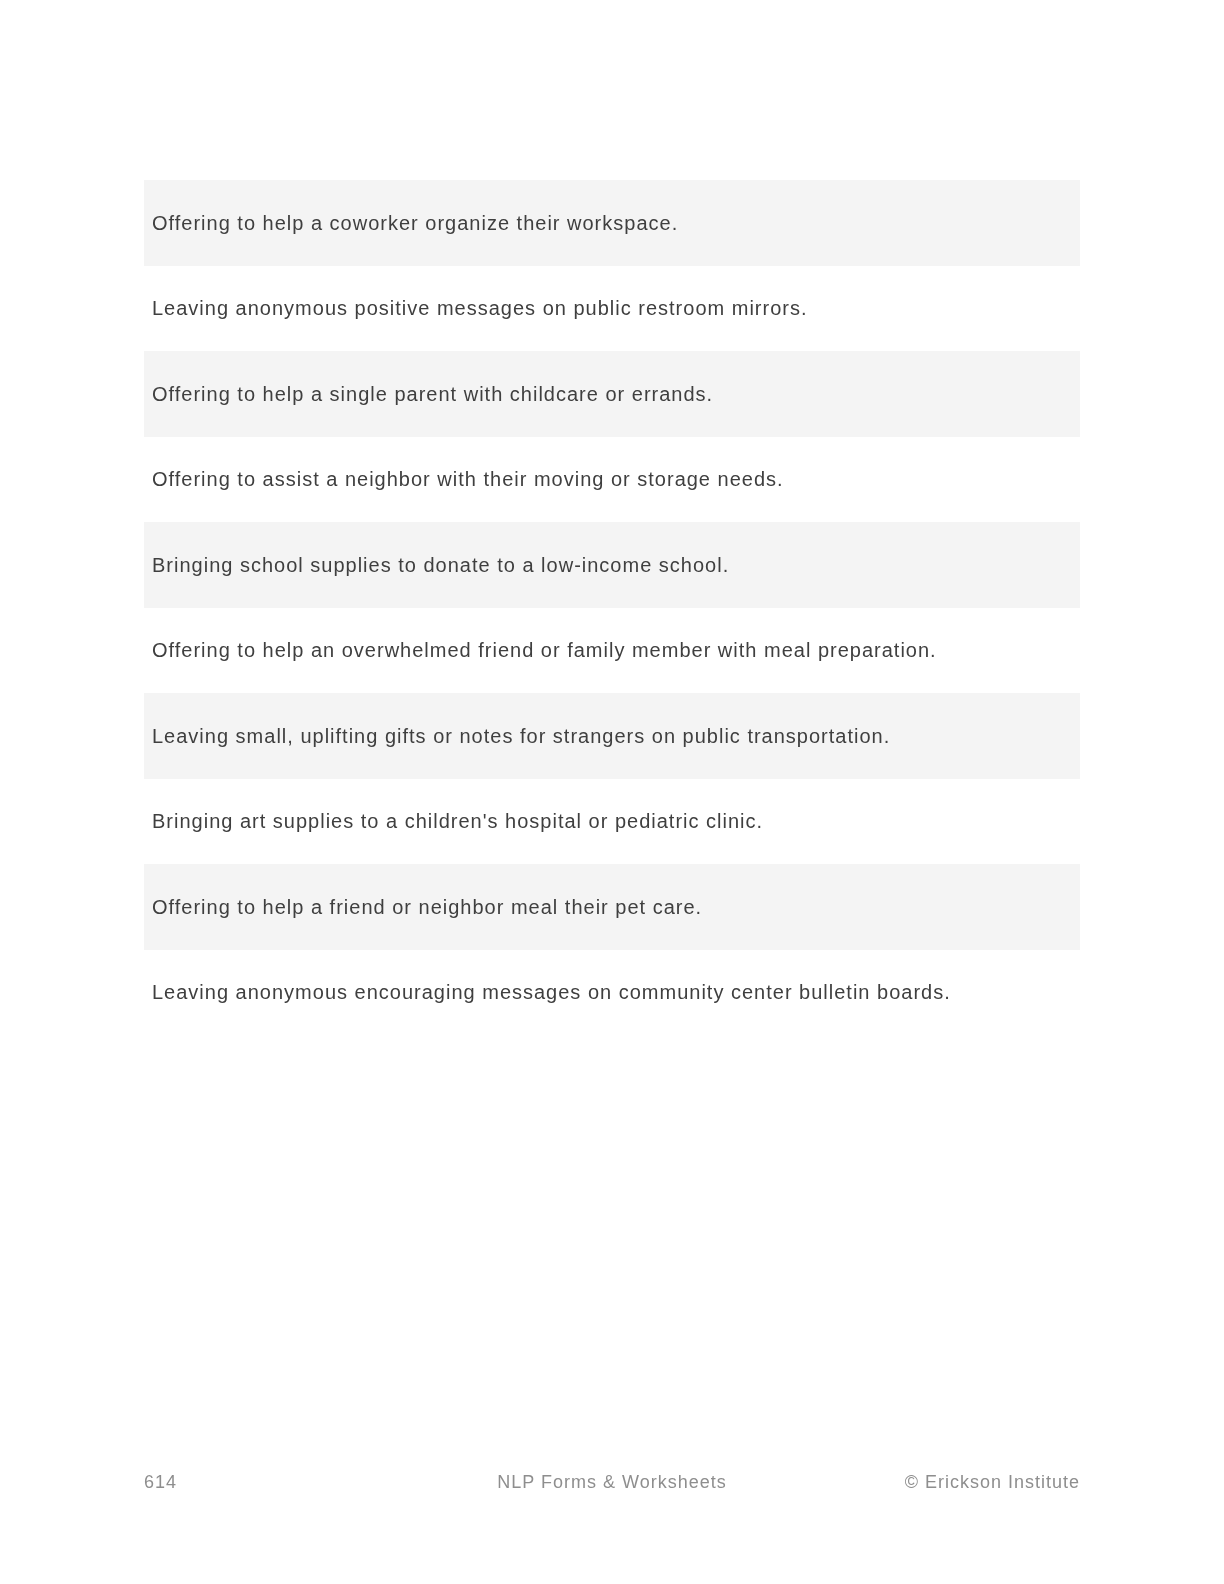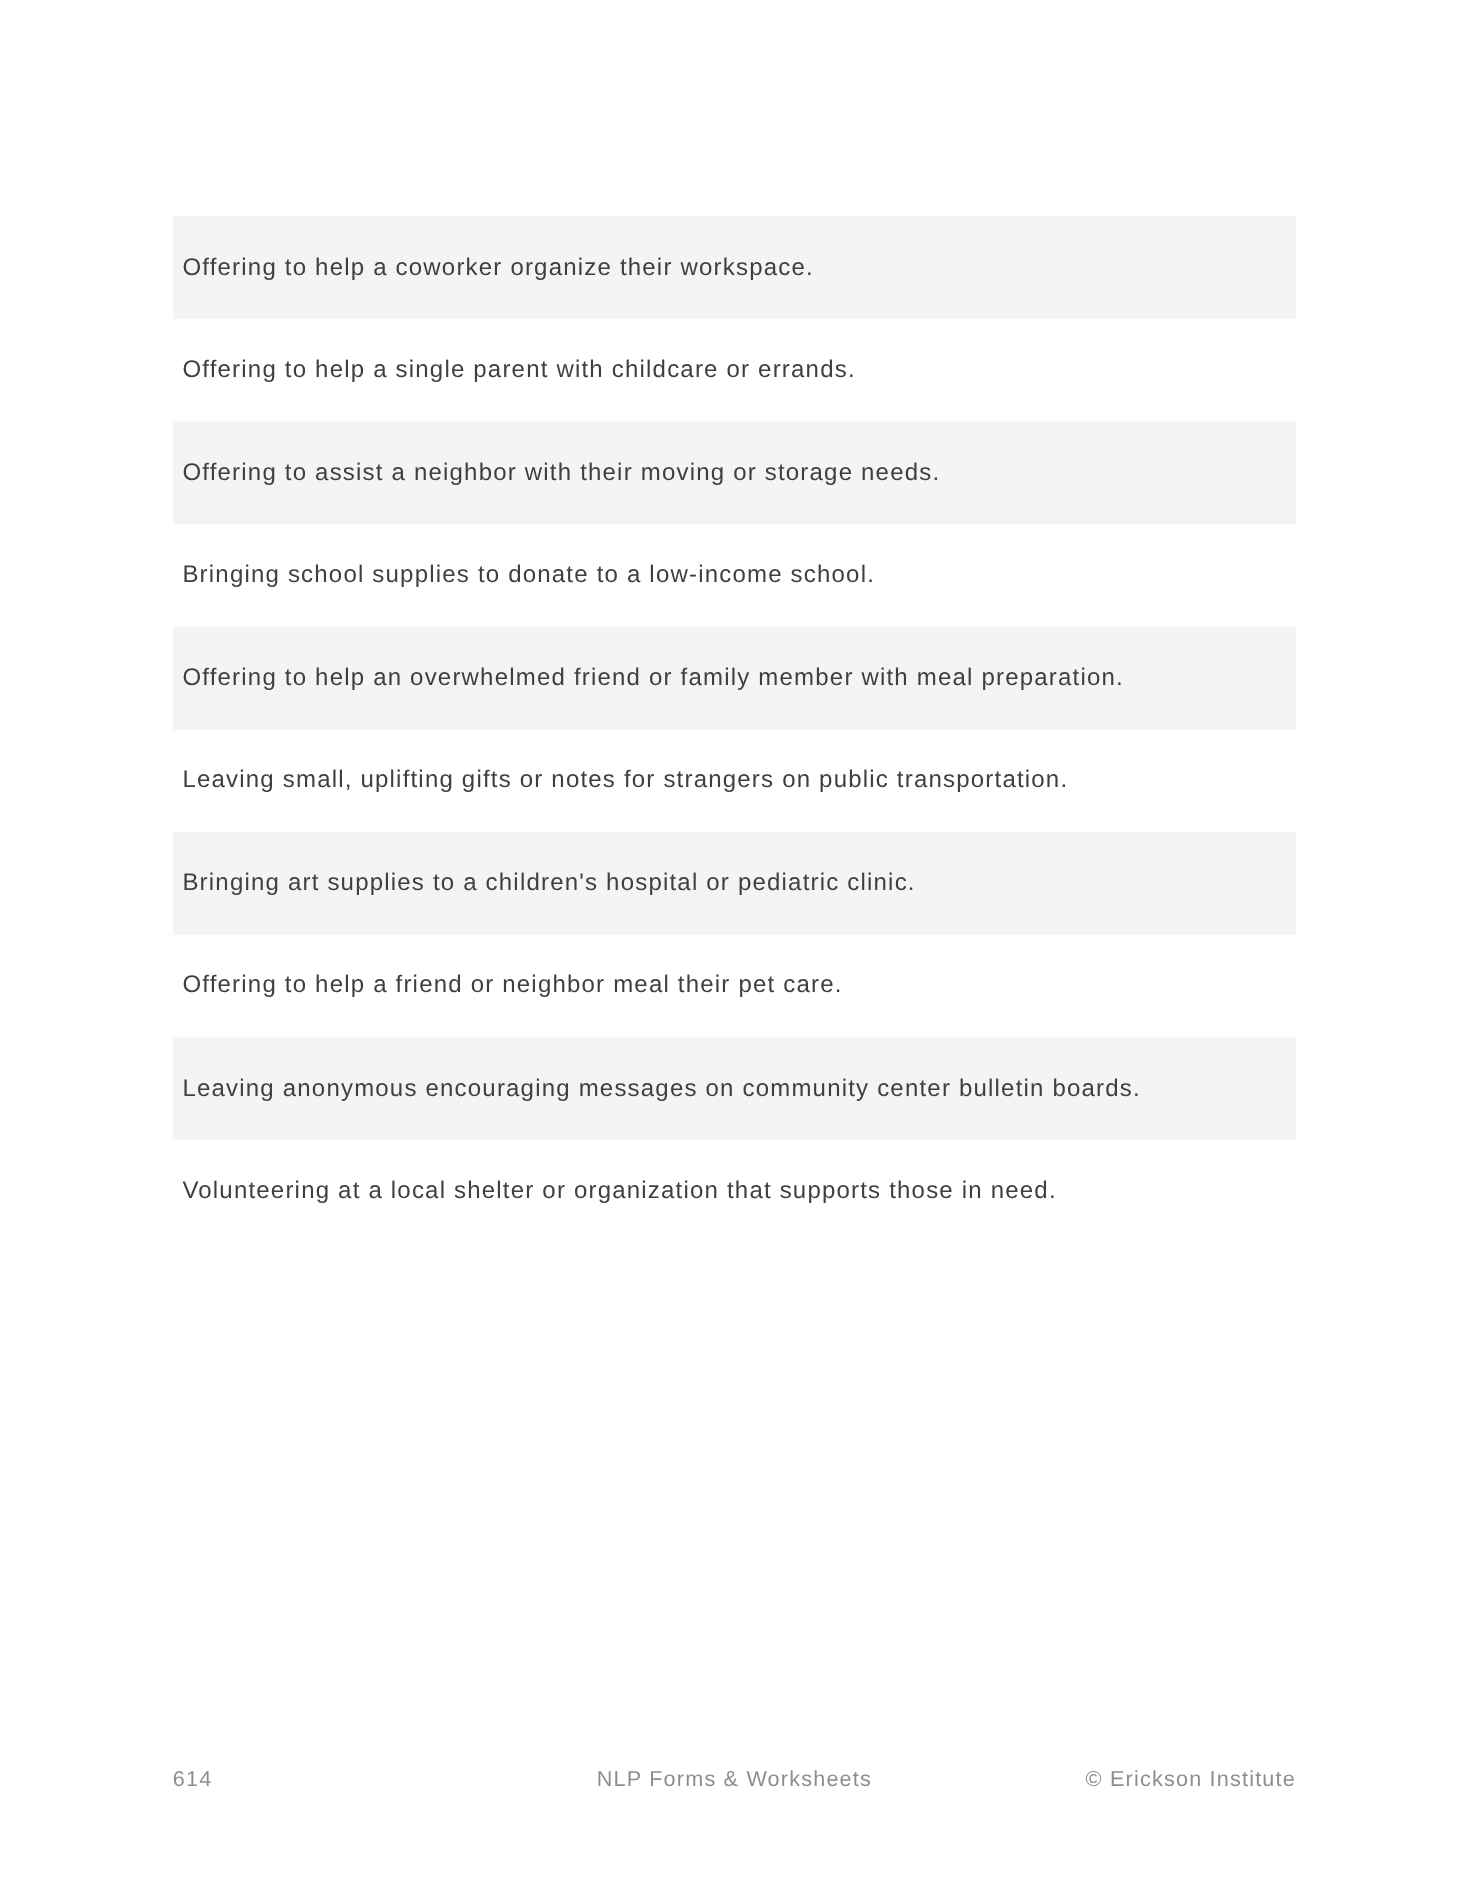--- a/index.html
+++ b/index.html
@@ -60,20 +60,23 @@
 </head>
 <body>
 
 <div class="page">
 
   <main class="worksheet-list">
     <div class="list-item">
       <span class="list-item-text">Offering to help a coworker organize their workspace.</span>
     </div>
 
+    <div class="list-item">
+      <span class="list-item-text">Leaving anonymous positive messages on public restroom mirrors.</span>
+    </div>
 
     <div class="list-item">
       <span class="list-item-text">Offering to help a single parent with childcare or errands.</span>
     </div>
 
     <div class="list-item">
       <span class="list-item-text">Offering to assist a neighbor with their moving or storage needs.</span>
     </div>
 
     <div class="list-item">
@@ -95,23 +98,20 @@
     </div>
 
     <div class="list-item">
       <span class="list-item-text">Offering to help a friend or neighbor meal their pet care.</span>
     </div>
 
     <div class="list-item">
       <span class="list-item-text">Leaving anonymous encouraging messages on community center bulletin boards.</span>
     </div>
 
-    <div class="list-item">
-      <span class="list-item-text">Volunteering at a local shelter or organization that supports those in need.</span>
-    </div>
   </main>
 
   <footer class="page-footer">
     <span class="footer-left">614</span>
     <span class="footer-center">NLP Forms &amp; Worksheets</span>
     <span class="footer-right">© Erickson Institute</span>
   </footer>
 
 </div>
 

